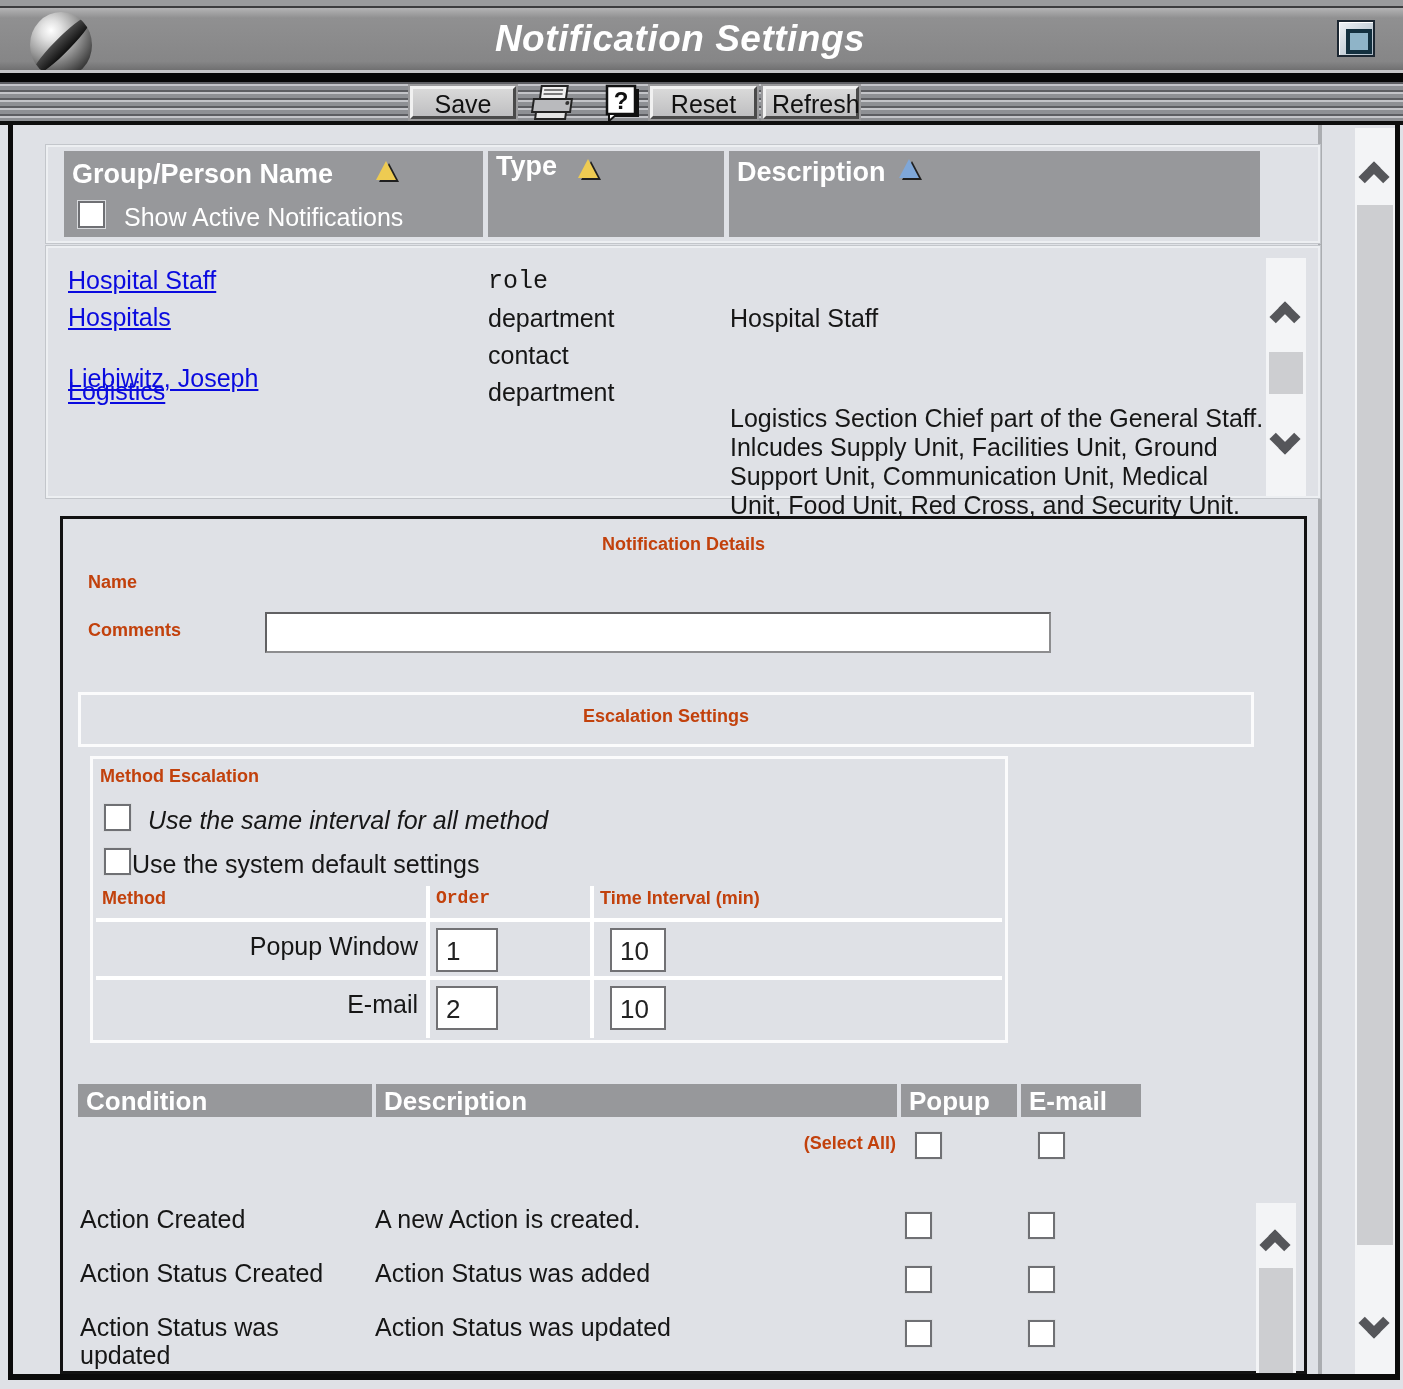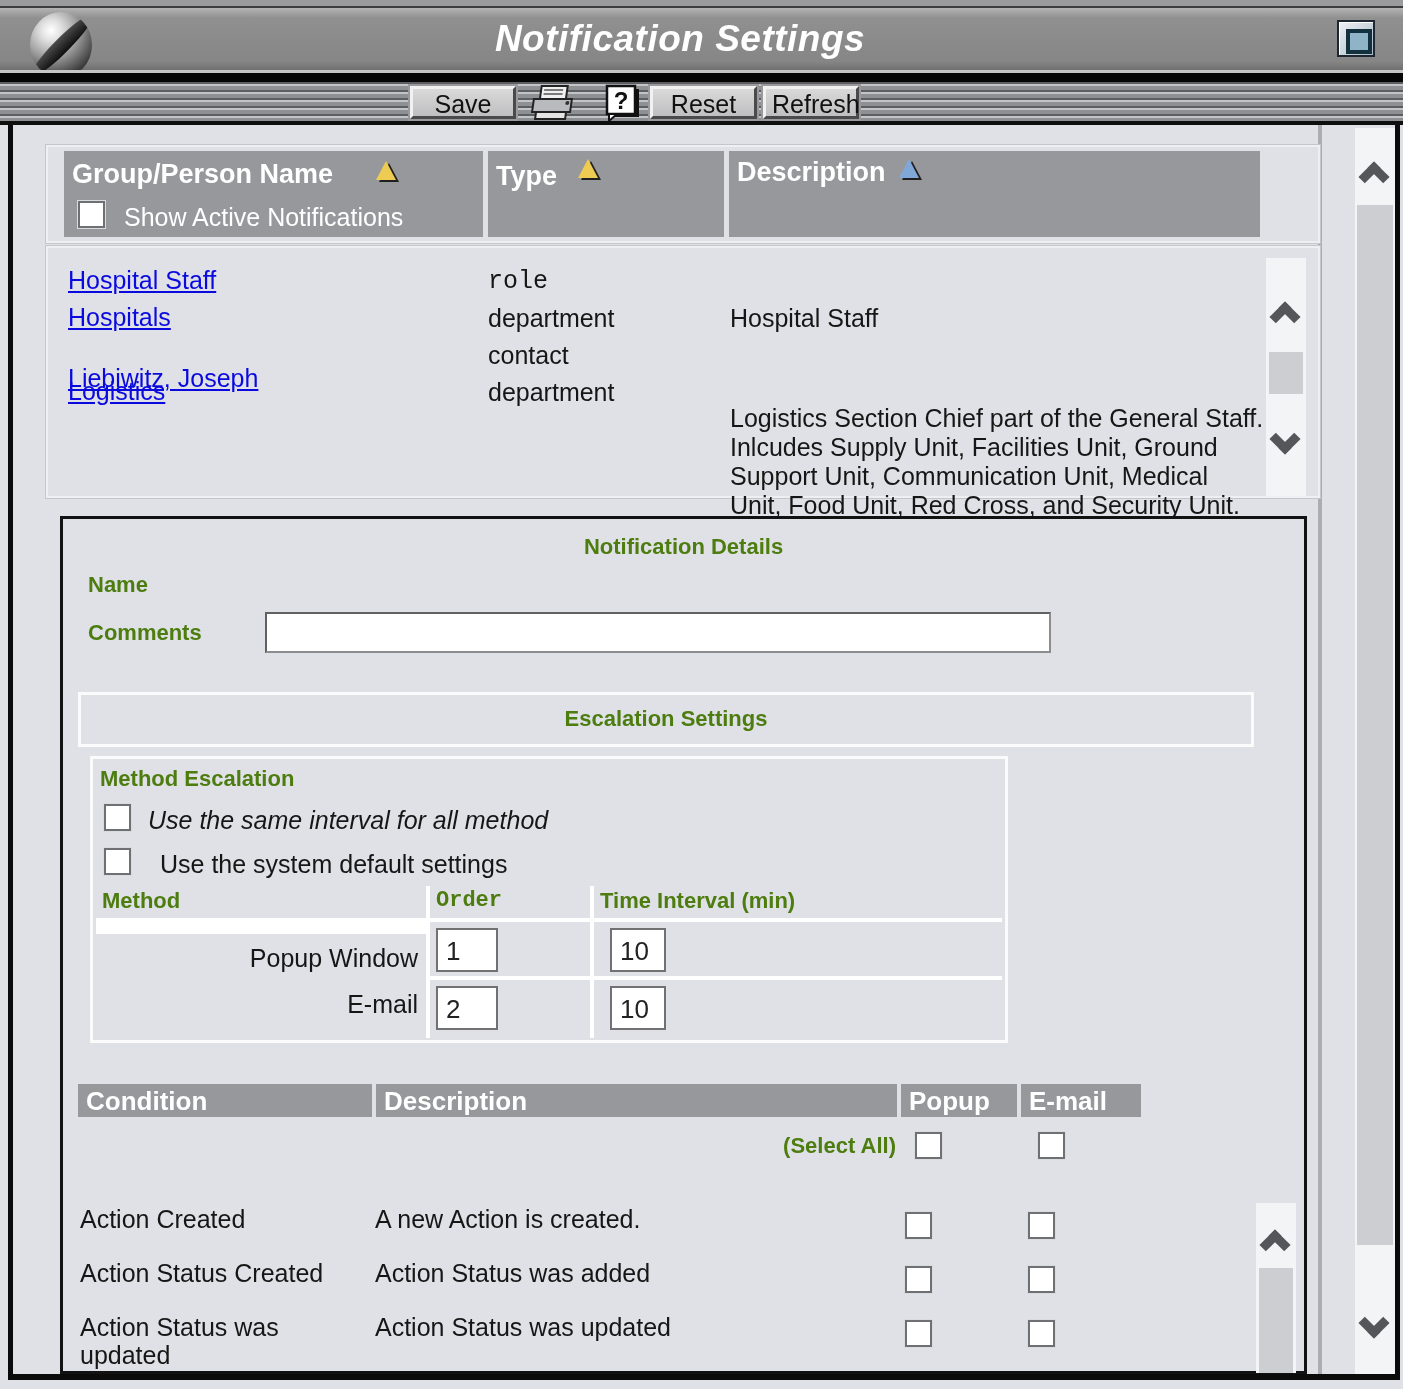--- a/index.html
+++ b/index.html
@@ -48,21 +48,21 @@
   a.rowlink{color:#0a0adf;text-decoration:underline;font-size:25px;}
   
   .sb-track{position:absolute;background:#f3f4f6;}
   .sb-thumb{position:absolute;background:#cdced1;}
   .chev{position:absolute;width:22px;height:22px;box-sizing:border-box;
     border-top:9px solid #55565a;border-right:9px solid #55565a;}
   .chev.up{transform:rotate(-45deg);}
   .chev.down{transform:rotate(135deg);}
   
   .nd-box{left:60px;top:516px;width:1247px;height:858px;border:3px solid #121212;box-sizing:border-box;}
-  .bold25{font-size:22px;font-weight:bold;color:#4d7c0f;}
+  .bold25{font-size:18px;font-weight:bold;color:#c2410c;}
   .textinput{position:absolute;background:#fff;border:2px solid #8d8d8f;border-top-color:#616163;border-left-color:#616163;
     box-sizing:border-box;font:25px "Liberation Sans",sans-serif;padding:4px 8px;}
   .white-box{position:absolute;border:3px solid #fbfbfc;box-sizing:border-box;}
   .numbox{position:absolute;background:#fff;border:2px solid #717174;box-sizing:border-box;
     font:26px "Liberation Sans",sans-serif;padding:2px 0 0 8px;color:#222;}
   .grid-white{position:absolute;background:#ffffff;}
   .grid-cell{position:absolute;background:#dfe1e6;}
   .cond-hdr{position:absolute;background:#97989b;color:#fff;font-size:26px;font-weight:bold;
     padding:2px 0 0 8px;box-sizing:border-box;height:33px;}
 </style>
@@ -111,21 +111,21 @@
 <div class="abs ridge" style="left:1318px;top:125px;width:4px;height:1249px;"></div>
 
 <div class="abs panel" style="left:46px;top:145px;width:1274px;height:98px;"></div>
 <div class="hdr-cell" style="left:64px;top:151px;width:419px;height:86px;">
   <span class="hdr-label" style="position:absolute;left:8px;top:8px;">Group/Person Name</span>
   <span class="tri" style="position:absolute;left:300px;top:10px;"></span>
   <span class="cb" style="left:14px;top:50px;"></span>
   <span style="position:absolute;left:60px;top:52px;font-size:25px;color:#fff;">Show Active Notifications</span>
 </div>
 <div class="hdr-cell" style="left:488px;top:151px;width:236px;height:86px;">
-  <span class="hdr-label" style="position:absolute;left:8px;top:10px;">Type</span>
+  <span class="hdr-label" style="position:absolute;left:8px;top:0;">Type</span>
   <span class="tri" style="position:absolute;left:78px;top:8px;"></span>
 </div>
 <div class="hdr-cell" style="left:729px;top:151px;width:531px;height:86px;">
   <span class="hdr-label" style="position:absolute;left:8px;top:6px;">Description</span>
   <span class="tri blue" style="position:absolute;left:158px;top:8px;"></span>
 </div>
 
 <div class="abs panel" style="left:46px;top:246px;width:1274px;height:252px;"></div>
 <div>
   <a class="rowlink abs" style="left:68px;top:266px;" href="#">Hospital Staff</a>
@@ -162,34 +162,34 @@
 <div class="abs bold25" style="left:88px;top:620px;">Comments</div>
 <input class="textinput" style="left: 265px; top: 612px; width: 786px; height: 41px;" value="">
 
 <div class="white-box" style="left:78px;top:692px;width:1176px;height:55px;"></div>
 <div class="abs bold25" style="left:78px;top:706px;width:1176px;text-align:center;">Escalation Settings</div>
 <div class="white-box" style="left:90px;top:756px;width:918px;height:287px;"></div>
 <div class="abs bold25" style="left:100px;top:766px;">Method Escalation</div>
 <span class="cb" style="left:104px;top:804px;"></span>
 <span class="rowtext" style="left:148px;top:806px;font-style:italic;">Use the same interval for all method</span>
 <span class="cb" style="left:104px;top:848px;"></span>
-<span class="rowtext" style="left:160px;top:850px;text-align:right;">Use the system default settings</span>
+<span class="rowtext" style="left:132px;top:850px;text-align:right;">Use the system default settings</span>
 
 <div class="grid-white" style="left:96px;top:886px;width:906px;height:152px;">
   <div class="grid-cell" style="left:0;top:0;width:330px;height:32px;">
     <span class="bold25" style="position:absolute;left:6px;top:2px;">Method</span>
   </div>
   <div class="grid-cell" style="left:334px;top:0;width:160px;height:32px;font-family:Liberation Mono, monospace;">
     <span class="bold25" style="position:absolute;left:6px;top:2px;">Order</span>
   </div>
   <div class="grid-cell" style="left:498px;top:0;width:408px;height:32px;">
     <span class="bold25" style="position:absolute;left:6px;top:2px;">Time Interval (min)</span>
   </div>
 
-  <div class="grid-cell" style="left:0;top:36px;width:330px;height:54px;margin-top:12px;">
+  <div class="grid-cell" style="left:0;top:36px;width:330px;height:54px;">
     <span class="rowtext" style="right:8px;top:10px;left:auto;">Popup Window</span>
   </div>
   <div class="grid-cell" style="left:334px;top:36px;width:160px;height:54px;">
     <input class="numbox" style="left: 6px; top: 6px; width: 62px; height: 44px;" value="1">
   </div>
   <div class="grid-cell" style="left:498px;top:36px;width:408px;height:54px;">
     <input class="numbox" style="left: 16px; top: 6px; width: 56px; height: 44px;" value="10">
   </div>
 
   <div class="grid-cell" style="left:0;top:94px;width:330px;height:58px;">

